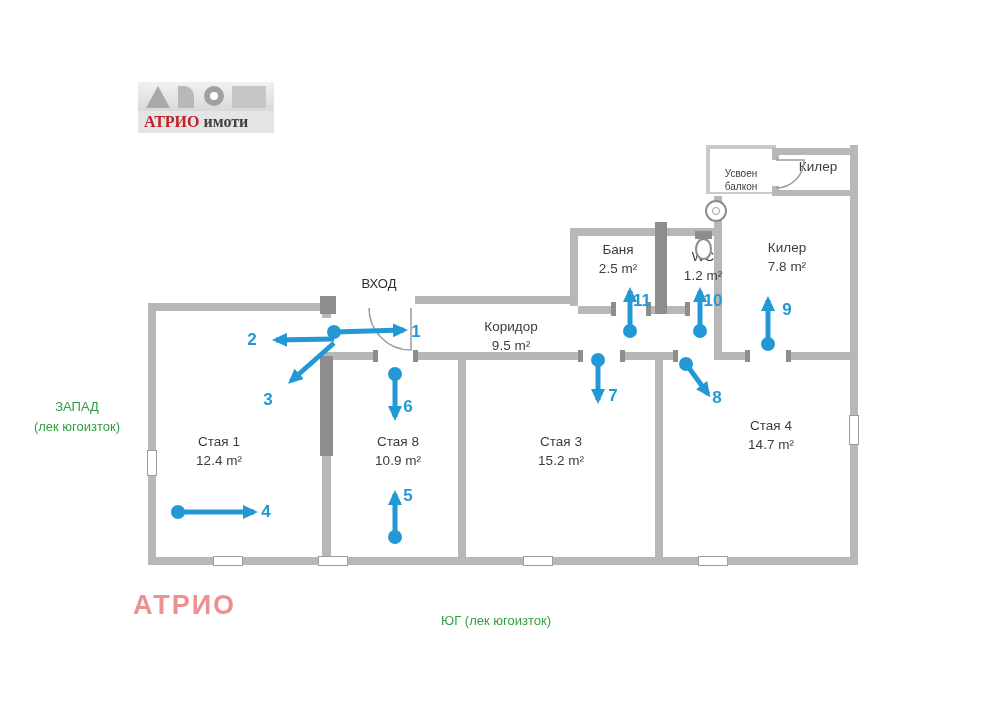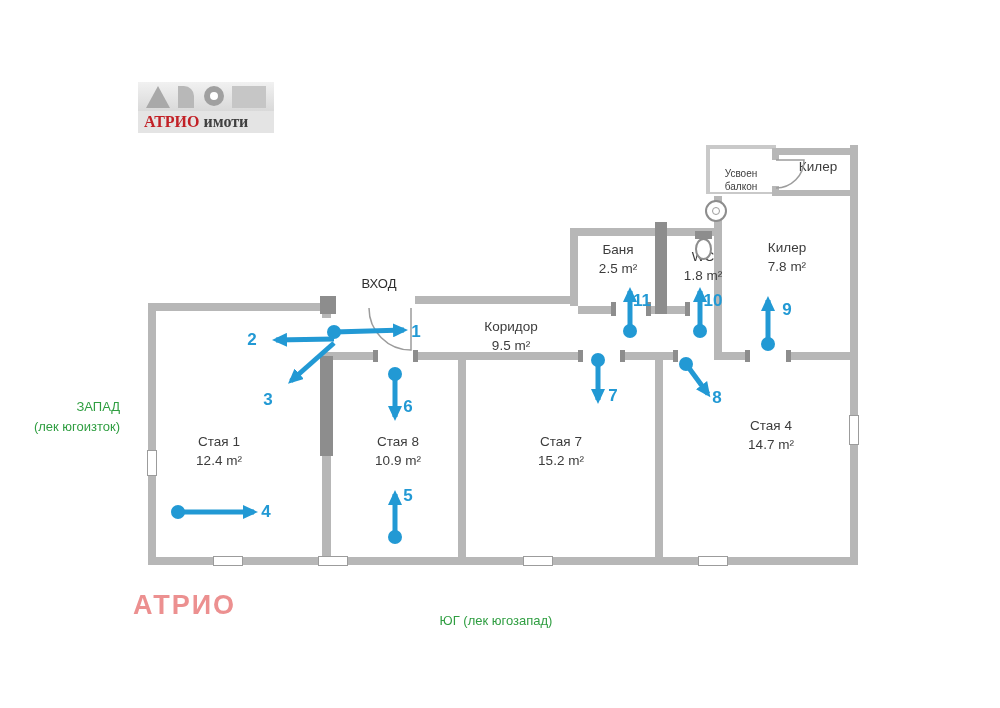--- a/index.html
+++ b/index.html
@@ -7,21 +7,21 @@
           font-family:"Liberation Sans",sans-serif;}
   .wall{position:absolute;background:#b7b7b7;}
   .wall-dark{position:absolute;background:#8d8d8d;}
   .wall-thin{position:absolute;background:#c9c9c9;}
   .window{position:absolute;background:#fff;border:1px solid #9c9c9c;box-sizing:border-box;}
   .room-label{position:absolute;transform:translate(-50%,-50%);text-align:center;
               font-size:13.5px;color:#3c3c3c;line-height:1.4;white-space:nowrap;}
   .room-label .area{display:block;}
   .small-label{font-size:10px;white-space:normal;width:56px;line-height:1.25;}
   .entrance-label{position:absolute;transform:translate(-50%,-50%);font-size:13px;color:#2e2e2e;}
-  .green-label{position:absolute;transform:translate(-50%,-50%);text-align:right;
+  .green-label{position:absolute;transform:translate(-50%,-50%);text-align:center;
                font-size:13px;color:#2f9e41;line-height:1.5;white-space:nowrap;}
   .watermark{position:absolute;left:133px;top:590px;font-size:27px;font-weight:bold;
              color:#ec9090;letter-spacing:2px;}
   .overlay{position:absolute;left:0;top:0;pointer-events:none;}
   .logo{position:absolute;left:138px;top:82px;width:136px;height:50px;}
   .logo-art{position:relative;height:29px;background:linear-gradient(#f1f1f1,#d9d9d9);overflow:hidden;}
   .logo-tri{position:absolute;left:8px;top:4px;width:0;height:0;
             border-left:12px solid transparent;border-right:12px solid transparent;
             border-bottom:22px solid #a9a9a9;}
   .logo-p{position:absolute;left:40px;top:4px;width:16px;height:22px;background:#b8b8b8;border-radius:0 10px 0 0;}
@@ -111,57 +111,57 @@
 
   <div class="room-label" style="left:219px;top:452px">
     <span>Стая 1</span>
     <span class="area">12.4 m²</span>
   </div>
   <div class="room-label" style="left:398px;top:452px">
     <span>Стая 8</span>
     <span class="area">10.9 m²</span>
   </div>
   <div class="room-label" style="left:561px;top:452px">
-    <span>Стая 7</span>
+    <span>Стая 3</span>
     <span class="area">15.2 m²</span>
   </div>
   <div class="room-label" style="left:771px;top:436px">
     <span>Стая 4</span>
     <span class="area">14.7 m²</span>
   </div>
   <div class="room-label" style="left:511px;top:337px">
     <span>Коридор</span>
     <span class="area">9.5 m²</span>
   </div>
   <div class="room-label" style="left:618px;top:260px">
     <span>Баня</span>
     <span class="area">2.5 m²</span>
   </div>
   <div class="room-label" style="left:703px;top:267px">
     <span>WC</span>
-    <span class="area">1.8 m²</span>
+    <span class="area">1.2 m²</span>
   </div>
   <div class="room-label" style="left:787px;top:258px">
     <span>Килер</span>
     <span class="area">7.8 m²</span>
   </div>
   <div class="room-label" style="left:818px;top:167px">
     <span>Килер</span>
   </div>
   <div class="room-label small-label" style="left:741px;top:180px">
     <span>Усвоен балкон</span>
   </div>
 
   <div class="entrance-label" style="left:379px;top:283px">ВХОД</div>
 
   <div class="green-label" style="left:77px;top:416px">
     <span>ЗАПАД</span><br>
     <span>(лек югоизток)</span>
   </div>
-  <div class="green-label" style="left:496px;top:621px">ЮГ (лек югозапад)</div>
+  <div class="green-label" style="left:496px;top:621px">ЮГ (лек югоизток)</div>
 
   <div class="watermark">АТРИО</div>
 
   <svg id="overlay" class="overlay" width="1000" height="708" viewBox="0 0 1000 708">
     <defs>
       <marker id="ah" markerUnits="userSpaceOnUse" markerWidth="16" markerHeight="14" refX="11" refY="7" orient="auto">
         <path id="ah-path" d="M0,0 L15,7 L0,14 Z" fill="#2299d4"></path>
       </marker>
     </defs>
 

